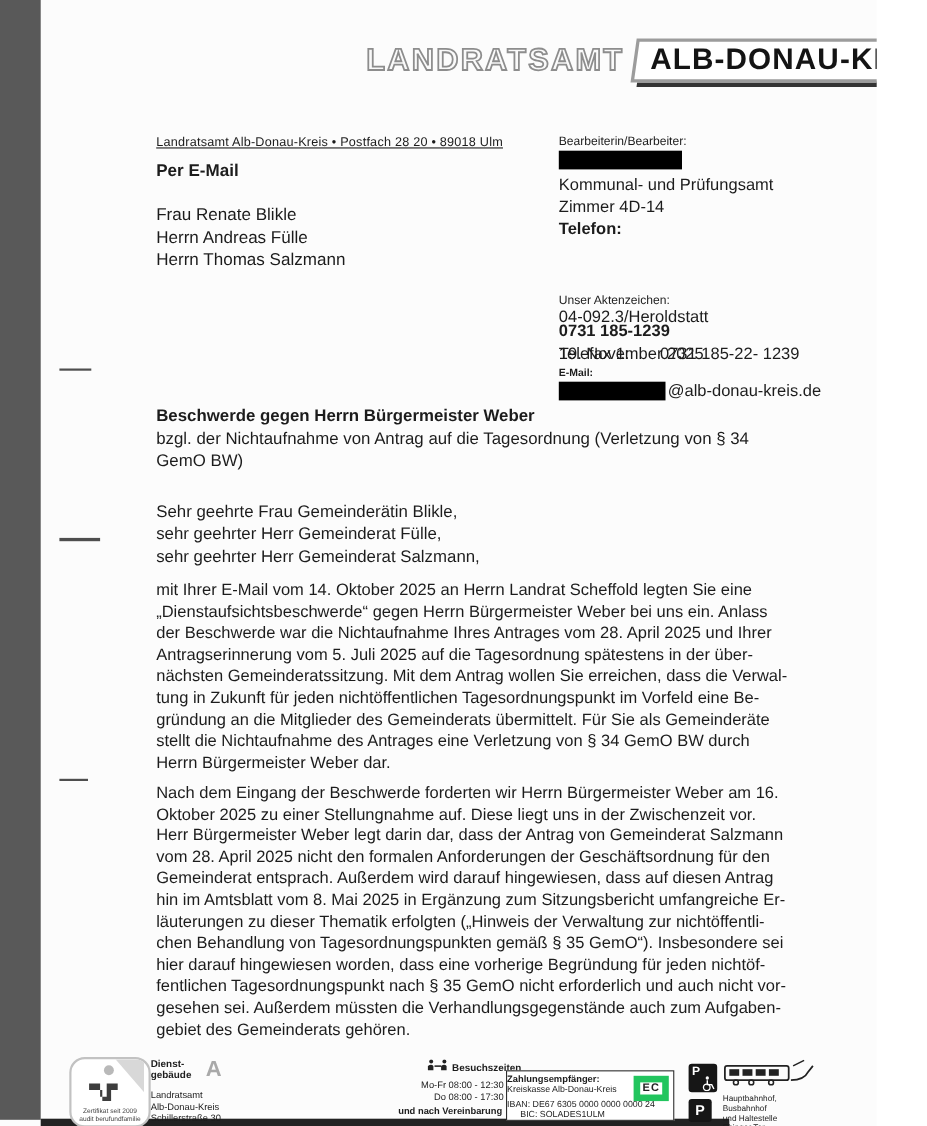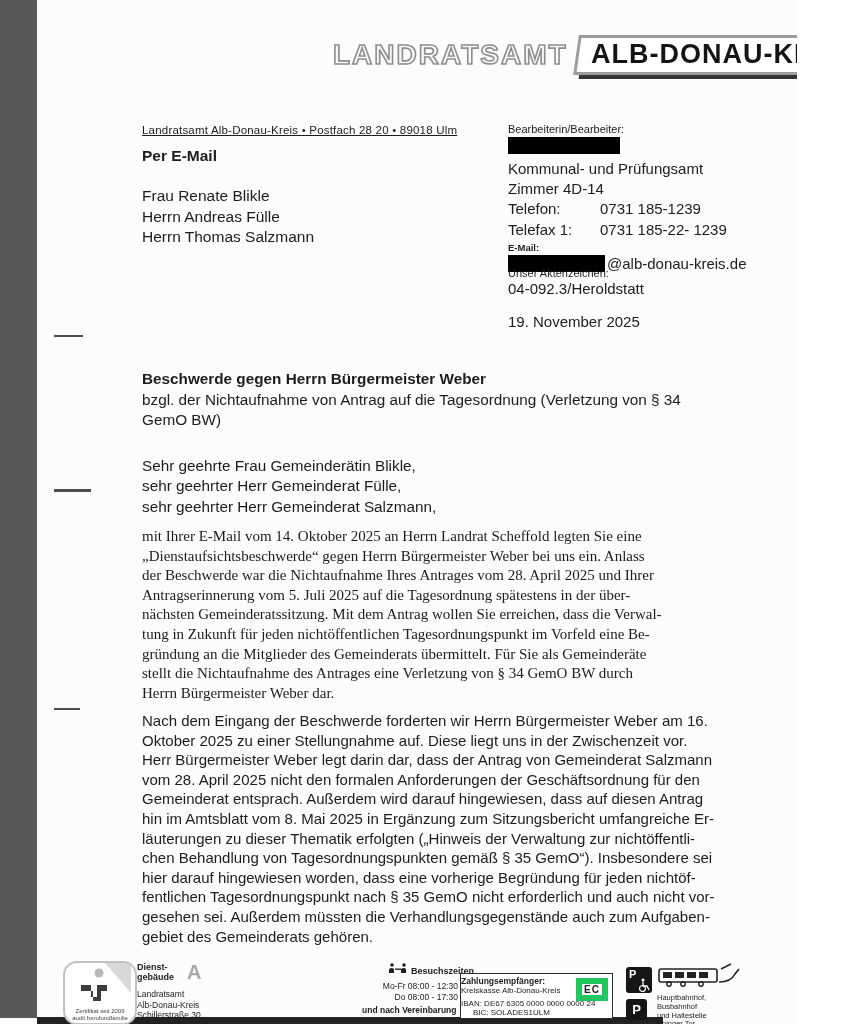--- a/index.html
+++ b/index.html
@@ -31,38 +31,38 @@
   .return-line{position:absolute;left:142px;top:124px;font-size:11.5px;text-decoration:underline;letter-spacing:0.2px;}
   .per-email{position:absolute;left:142px;top:147px;font-size:15.5px;font-weight:bold;}
   .recipients{position:absolute;left:142px;top:186px;font-size:15.5px;line-height:20.7px;white-space:pre;}
 
   .contact{position:absolute;left:508px;top:123px;width:280px;font-size:15px;}
   .clerk-label{font-size:11px;}
   .redact-name{width:112px;height:17px;background:#000;margin:2px 0 5px;}
   .contact-line{font-size:15px;line-height:20px;}
   .contact-row{display:flex;font-size:15px;line-height:20.5px;}
   .contact-row .lbl{width:92px;flex:0 0 92px;}
-  .bold{font-weight:normal;}
+  .bold{font-weight:bold;flex-direction:column;}
   .email-label{font-size:9.5px;font-weight:bold;margin-top:3px;line-height:10px;}
   .email-row{display:flex;align-items:center;margin-top:2px;}
   .redact-email{width:97px;height:17px;background:#000;margin-right:2px;}
   .email-domain{font-size:15px;}
 
   .ref{position:absolute;left:508px;top:267px;}
   .ref-label{font-size:11px;line-height:13px;}
   .ref-value{font-size:15px;line-height:18px;}
   .date{position:absolute;left:508px;top:313px;font-size:15px;}
 
   .subject{position:absolute;left:142px;top:369px;width:620px;font-size:15.3px;line-height:20.5px;}
   .subject-bold{font-weight:bold;}
   .subject-rest{white-space:pre;}
 
   .salutation{position:absolute;left:142px;top:456px;font-size:15.3px;line-height:20.4px;white-space:pre;}
   .para{position:absolute;left:142px;width:640px;font-size:15px;line-height:19.6px;white-space:pre;}
-  .para-1{top:527px;font-family:Liberation Serif, serif;}
+  .para-1{top:527px;}
   .para-2{top:711px;}
 
   
   .cert-logo{position:absolute;left:63px;top:961px;width:70px;height:60px;border:2px solid #c2c2c2;border-radius:14px;background:#fff;overflow:hidden;}
   .cert-caption{position:absolute;left:0;right:0;bottom:2px;text-align:center;font-size:6px;line-height:6.5px;color:#444;white-space:pre;}
   .building-col{position:absolute;left:137px;top:962px;width:88px;}
   .building-label{font-size:9px;font-weight:bold;line-height:10px;white-space:pre;display:inline-block;}
   .building-letter{position:absolute;left:50px;top:-1px;font-size:20px;font-weight:bold;color:#a9a9a9;}
   .building-address{font-size:8.5px;line-height:10.5px;margin-top:5px;white-space:pre;}
   .phone-col{position:absolute;left:228px;top:1040px;width:150px;font-size:8.5px;line-height:12px;margin-left:12px;}

